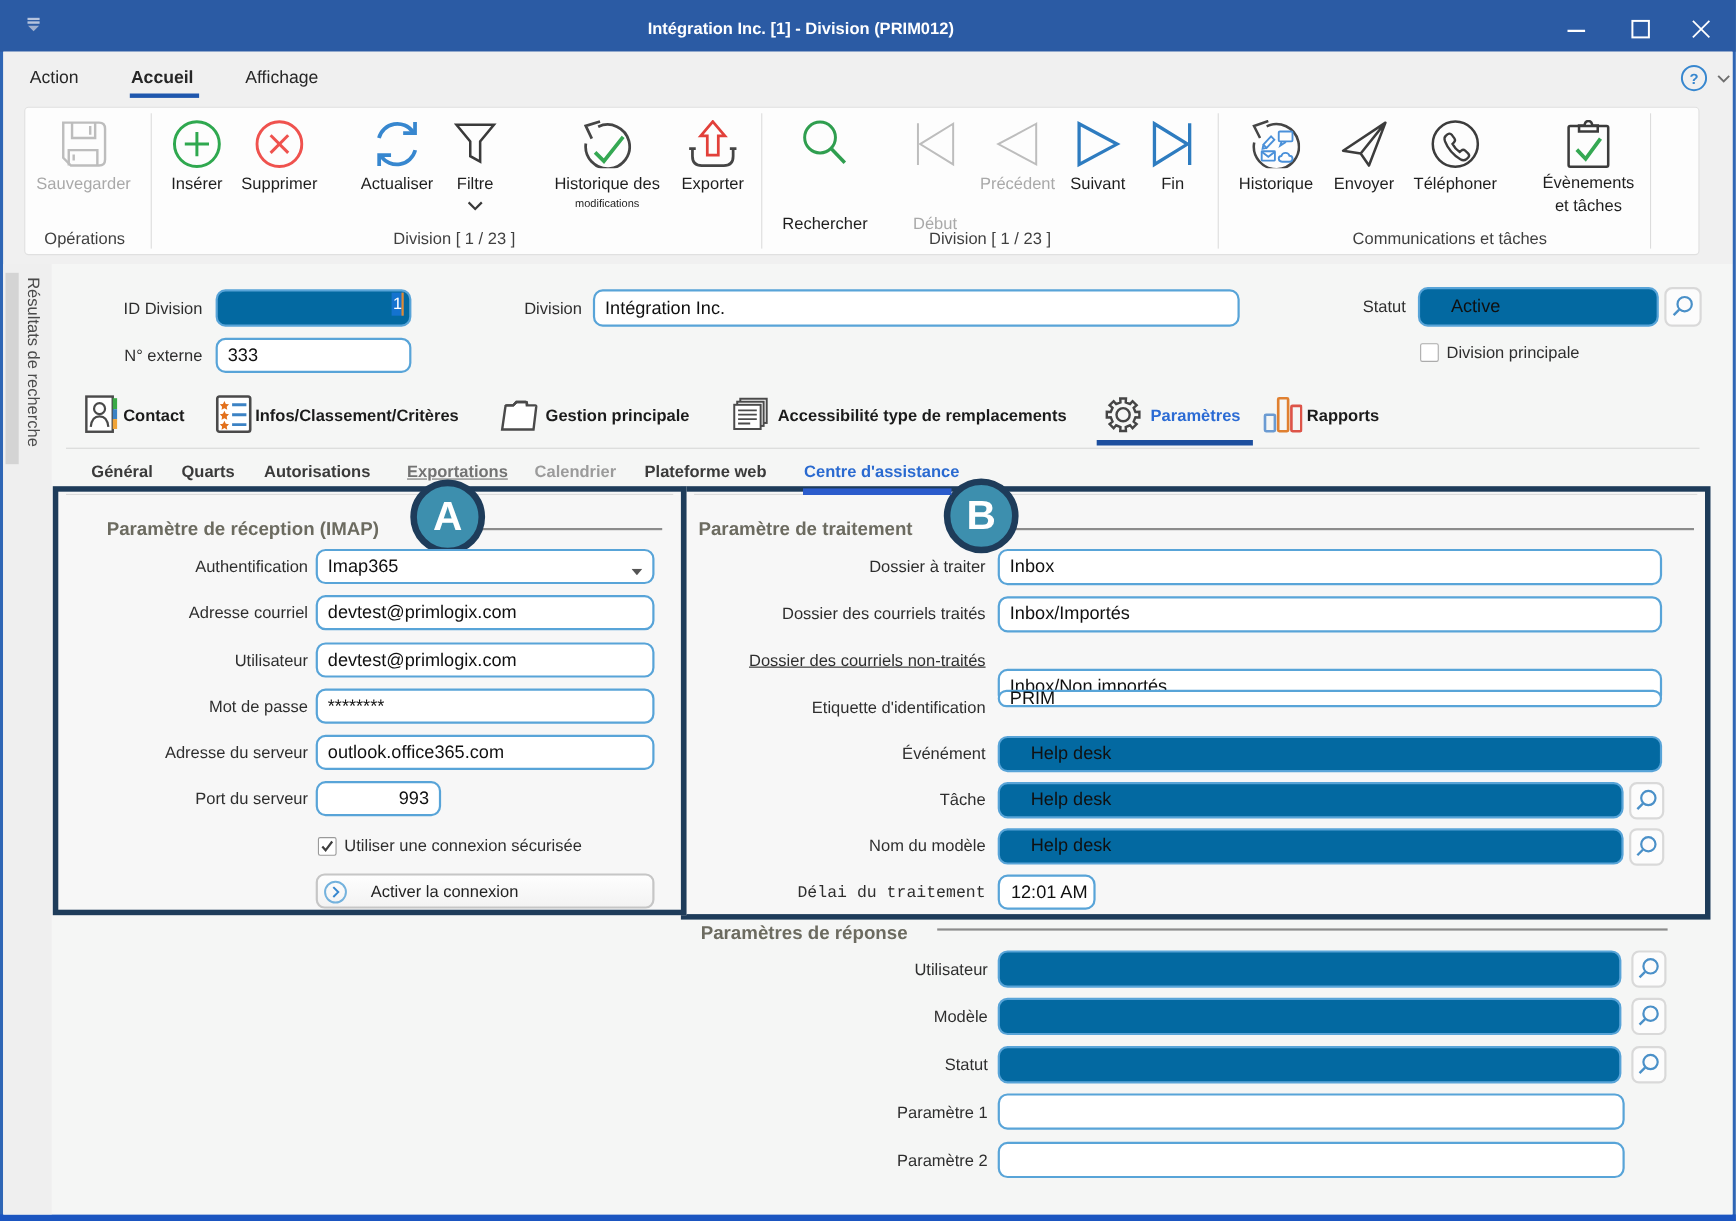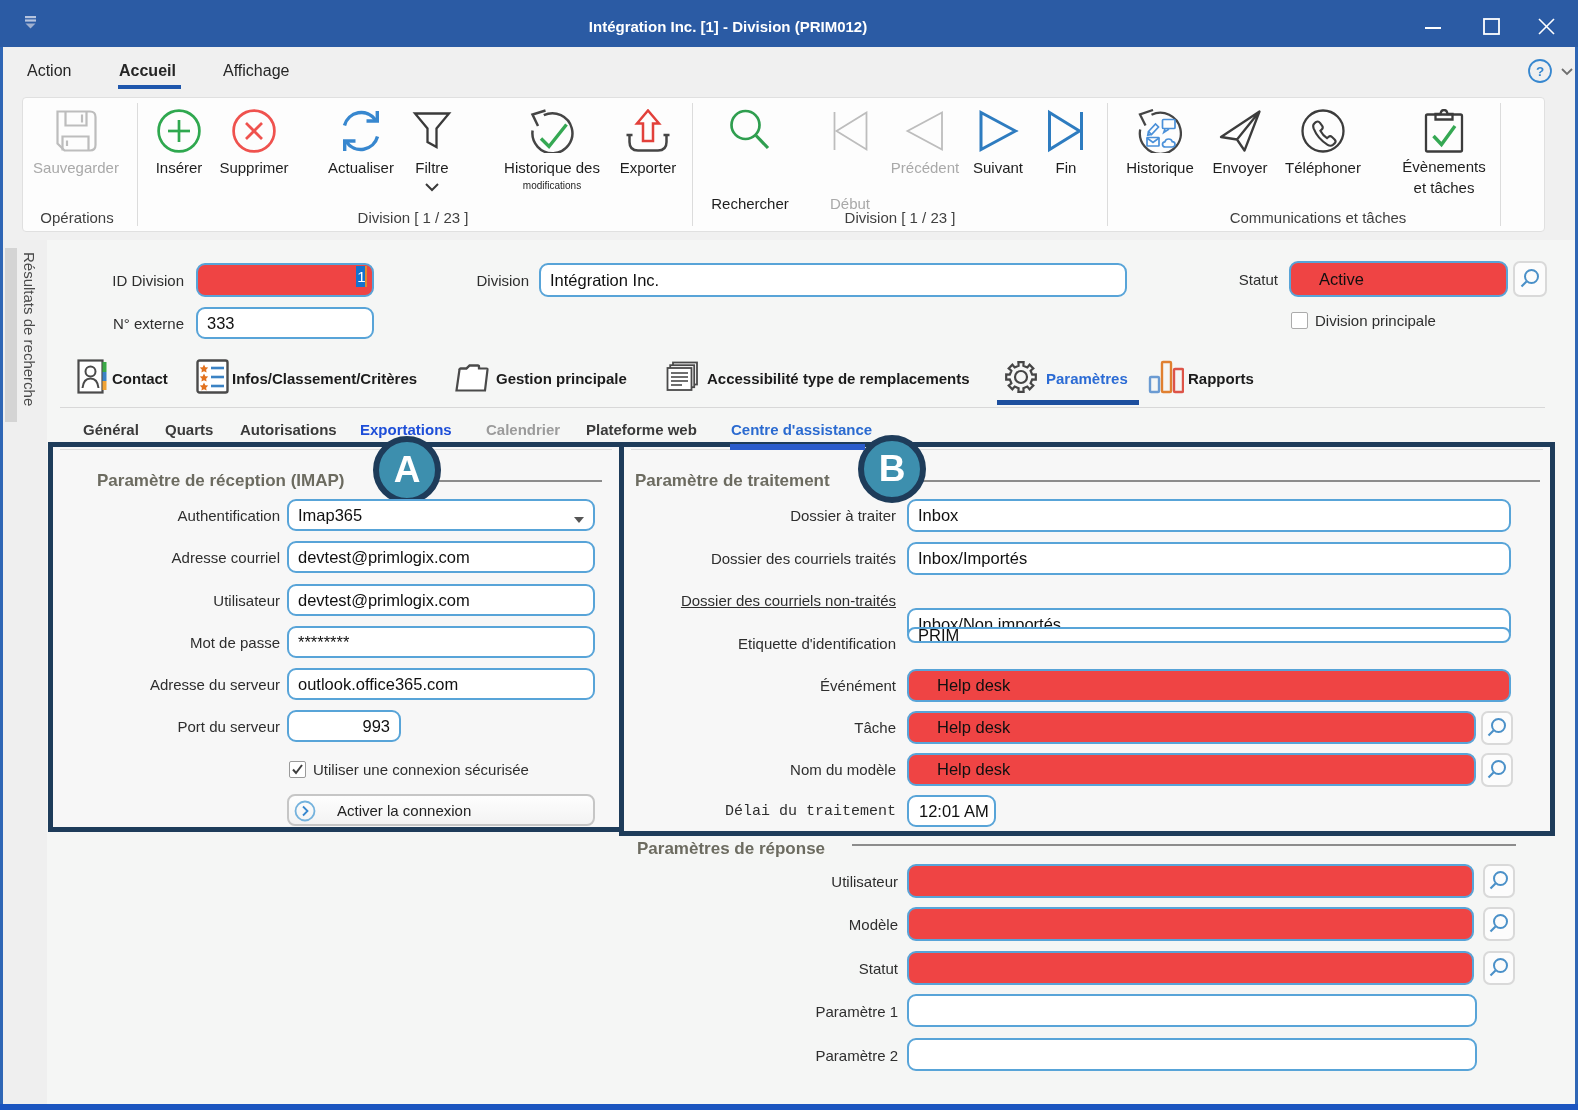--- a/index.html
+++ b/index.html
@@ -2,21 +2,21 @@
 <html><head><meta charset="utf-8">
 <style>
 html,body{margin:0;padding:0;}
 body{width:1578px;height:1110px;position:relative;overflow:hidden;
  font-family:"Liberation Sans",sans-serif;background:#f5f5f5;}
 .abs{position:absolute;}
 .lbl{position:absolute;font-size:15px;color:#2e2e2e;white-space:nowrap;display:flex;align-items:center;}
 .lblr{justify-content:flex-end;text-align:right;}
 .inp{position:absolute;box-sizing:border-box;border:2px solid #58a4d8;border-radius:9px;background:#fff;
  font-size:16.5px;color:#101010;display:flex;align-items:center;padding:0 9px;white-space:nowrap;}
-.inp.gray{background:#ef4444;padding-left:28px;}
+.inp.gray{background:#0369a1;padding-left:28px;}
 .sbtn{position:absolute;box-sizing:border-box;border:2px solid #d9d9d9;border-radius:7px;background:#fcfcfc;}
 .ic{position:absolute;}
 .rlbl{position:absolute;font-size:15px;color:#1e1e1e;white-space:nowrap;text-align:center;}
 .glbl{position:absolute;font-size:15px;color:#3f3f3f;white-space:nowrap;text-align:center;}
 .tab{position:absolute;font-size:15px;font-weight:bold;color:#1b1b1b;white-space:nowrap;}
 .stab{position:absolute;font-size:15px;font-weight:bold;color:#3a3a3a;white-space:nowrap;}
 .hdg{position:absolute;font-size:17px;font-weight:bold;color:#6c6b60;white-space:nowrap;}
 .hline{position:absolute;height:2px;background:#8c8c8c;}
 </style></head><body>
 
@@ -244,21 +244,21 @@
 <rect x="2" y="17" width="9" height="15" rx="1" stroke="#6b9bd2"></rect>
 <rect x="14" y="2" width="9" height="30" rx="1" stroke="#e08030"></rect>
 <rect x="26" y="9" width="9" height="23" rx="1" stroke="#dd5448"></rect>
     </g>
   </svg>
 <div class="tab" style="left:1188px;top:370px;">Rapports</div>
 <div class="abs" style="left:60px;top:407px;width:1485px;height:1px;background:#d8d8d8;"></div>
 <div class="stab" style="left:83px;top:421px;color:#3a3a3a;">Général</div>
 <div class="stab" style="left:165px;top:421px;color:#3a3a3a;">Quarts</div>
 <div class="stab" style="left:240px;top:421px;color:#3a3a3a;">Autorisations</div>
-<div class="stab" style="left:360px;top:421px;color:#1d4ed8;">Exportations</div>
+<div class="stab" style="left:370px;top:421px;color:#737373;text-decoration:underline;">Exportations</div>
 <div class="stab" style="left:486px;top:421px;color:#9b9b9b;">Calendrier</div>
 <div class="stab" style="left:586px;top:421px;color:#3a3a3a;">Plateforme web</div>
 <div class="stab" style="left:731px;top:421px;color:#2a6ad0;">Centre d'assistance</div>
 <div class="abs" style="left:619px;top:442px;width:936px;height:394px;border:5px solid #1e3c5a;box-sizing:border-box;background:#f7f7f7;"></div>
 <div class="abs" style="left:48px;top:442px;width:576px;height:390px;border:5px solid #1e3c5a;box-sizing:border-box;background:#f7f7f7;"></div>
 <div class="abs" style="left:60px;top:449px;width:552px;height:1px;background:#dcdcdc;"></div>
 <div class="abs" style="left:631px;top:449px;width:912px;height:1px;background:#dcdcdc;"></div>
 <div class="hdg" style="left:97px;top:471px;">Paramètre de réception (IMAP)</div>
 <div class="hline" style="left:378px;top:480px;width:224px;"></div>
 <div class="hdg" style="left:635px;top:471px;">Paramètre de traitement</div>

